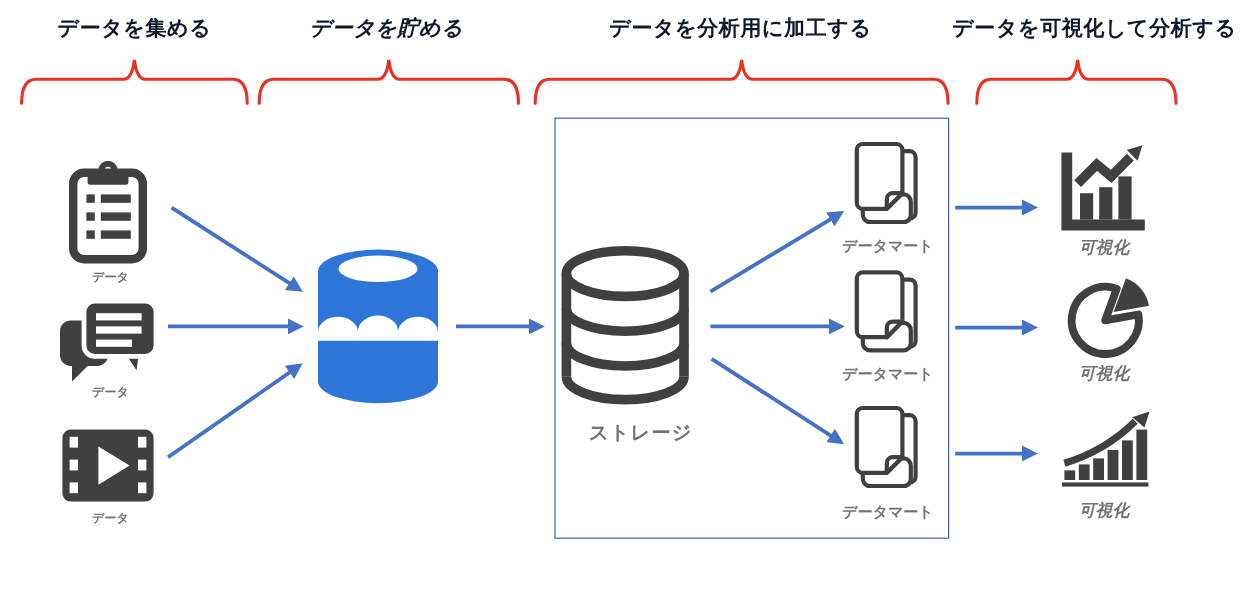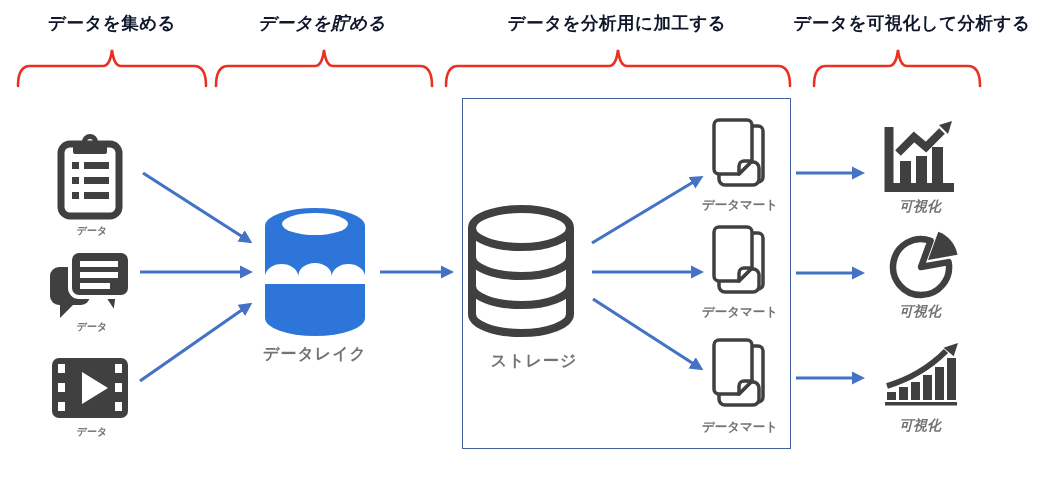--- a/index.html
+++ b/index.html
@@ -160,21 +160,20 @@
     <rect x="65" y="17" width="9" height="42" fill="#404040"></rect>
     <rect x="3" y="61" width="72" height="3.5" fill="#404040"></rect>
     <path d="M5,45 C28,38 48,26 64,10" stroke="#404040" stroke-width="6" fill="none"></path>
     <polygon points="76,2 71.7,15.3 61.5,6.7" fill="#404040"></polygon>
   </svg>
 
   <div class="lbl lbl-sm" style="left:52px;top:224px;width:80px;">データ</div>
   <div class="lbl lbl-sm" style="left:52px;top:320px;width:80px;">データ</div>
   <div class="lbl lbl-sm" style="left:52px;top:425px;width:80px;">データ</div>
 
-  <div class="lbl lbl-lg" style="left:255px;top:344px;width:120px;">データレイク</div>
   <div class="lbl lbl-lg" style="left:474px;top:351px;width:120px;">ストレージ</div>
 
   <div class="lbl lbl-md" style="left:690px;top:197px;width:100px;">データマート</div>
   <div class="lbl lbl-md" style="left:690px;top:304px;width:100px;">データマート</div>
   <div class="lbl lbl-md" style="left:690px;top:419px;width:100px;">データマート</div>
 
   <div class="lbl lbl-viz" style="left:880px;top:198px;width:80px;">可視化</div>
   <div class="lbl lbl-viz" style="left:880px;top:303px;width:80px;">可視化</div>
   <div class="lbl lbl-viz" style="left:880px;top:417px;width:80px;">可視化</div>
 

